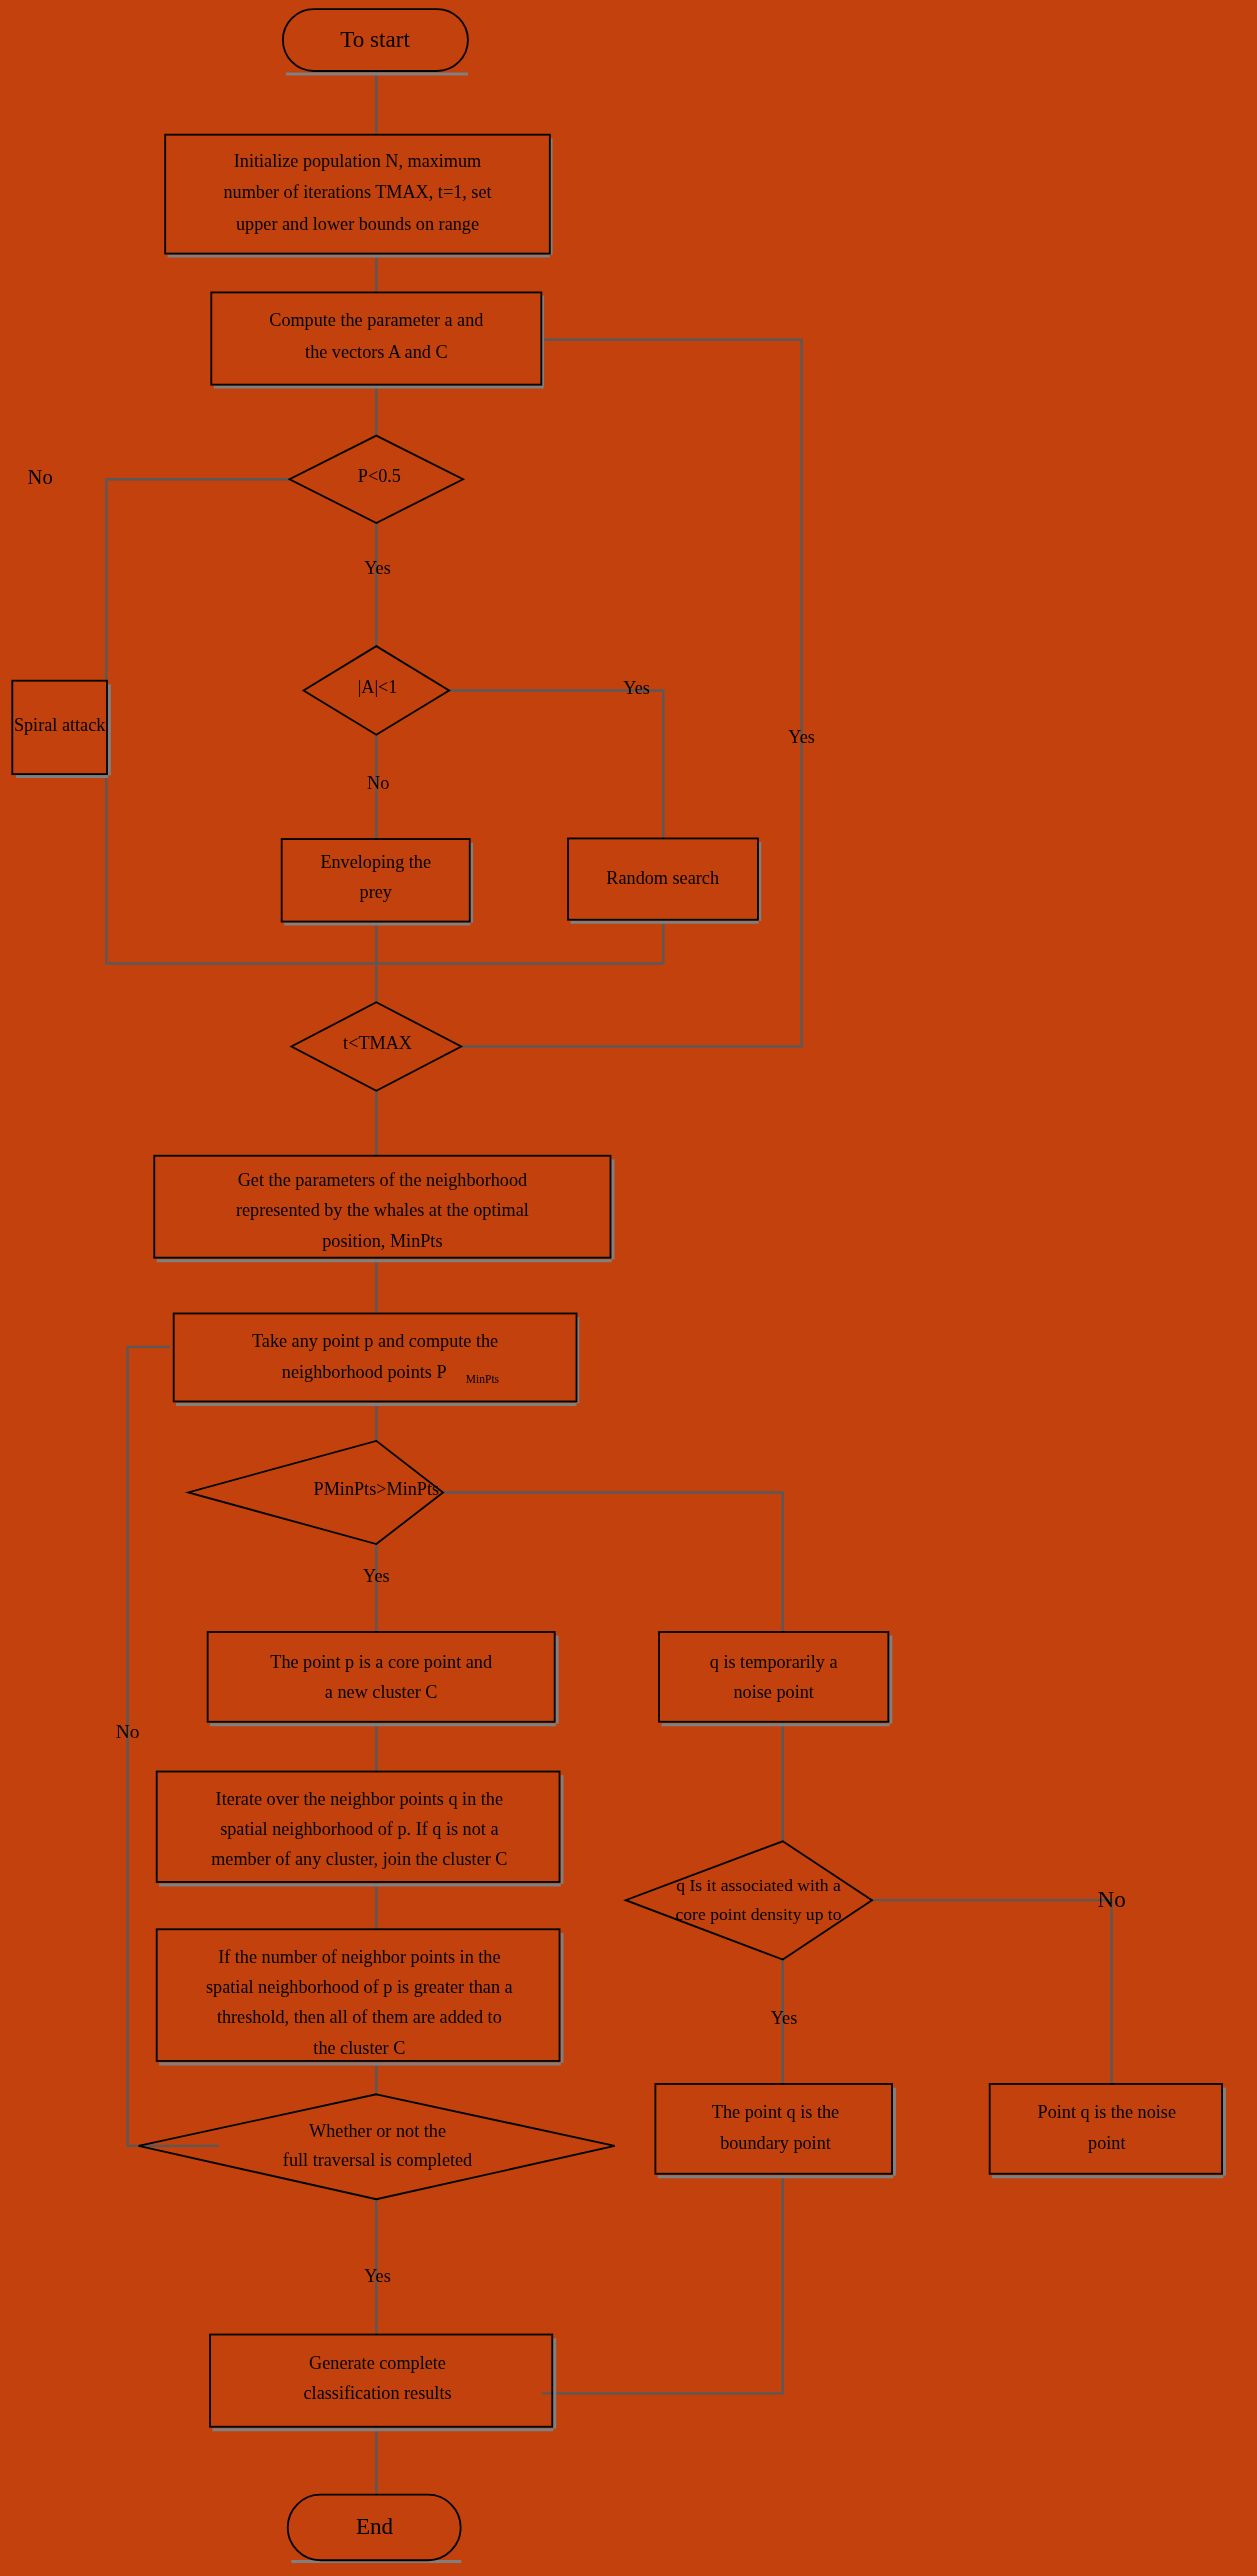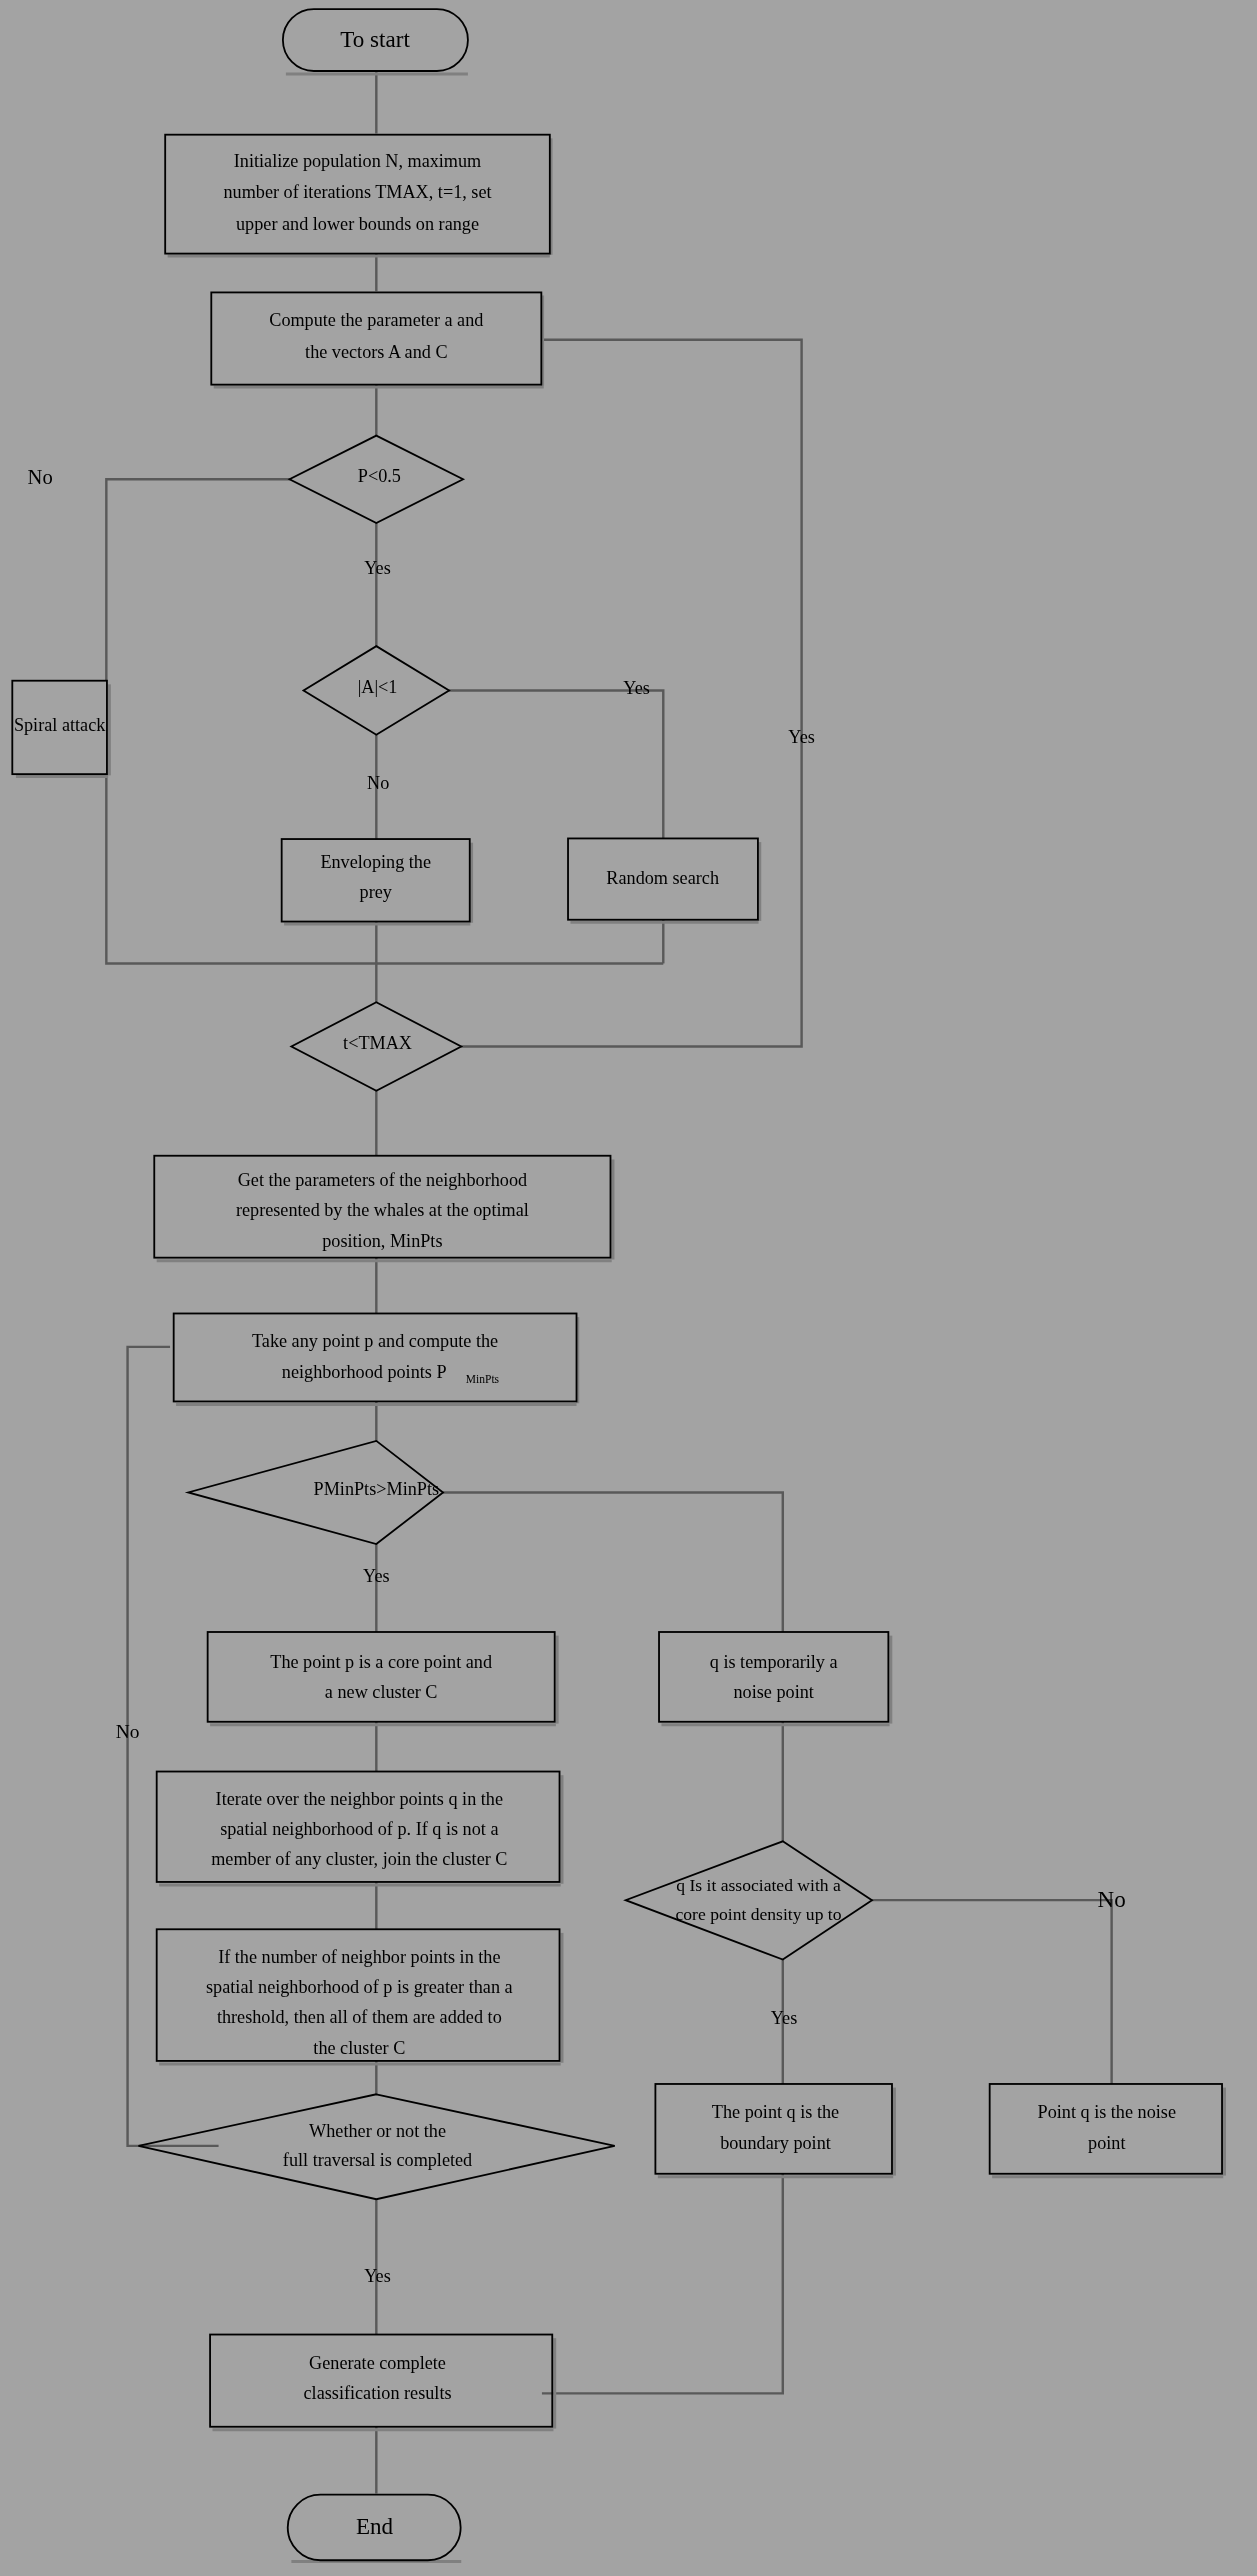--- a/index.html
+++ b/index.html
@@ -4,21 +4,21 @@
 <style>
   html, body {
     margin: 0;
     padding: 0;
     background: #ffffff;
   }
   #chart-root {
     position: relative;
     width: 1258px;
     height: 2576px;
-    background: #a3a3a3;
+    background: #c2410c;
     font-family: "Liberation Serif", "DejaVu Serif", serif;
   }
   svg#flow {
     position: absolute;
     top: 0; left: 0;
     width: 1258px;
     height: 2576px;
     display: block;
   }
   .node-text {

